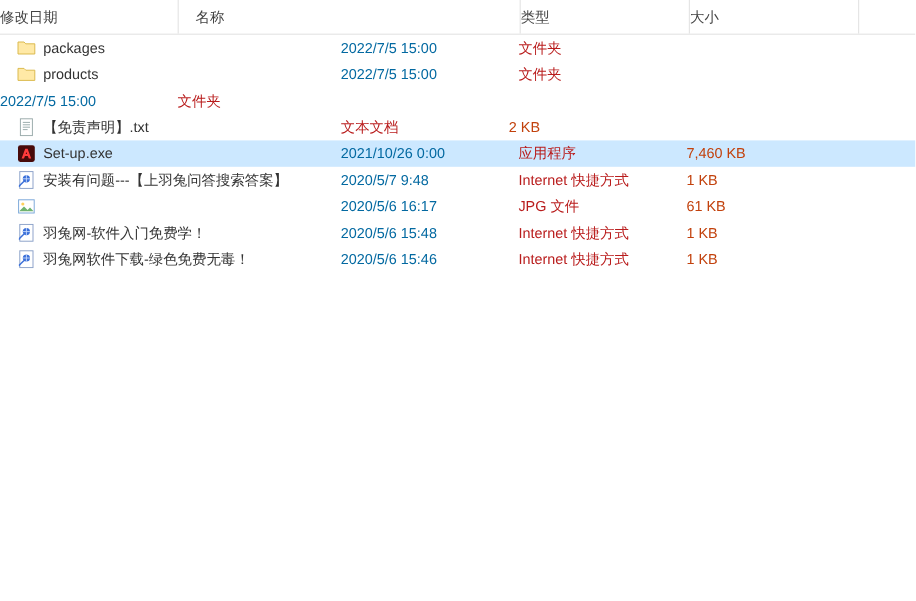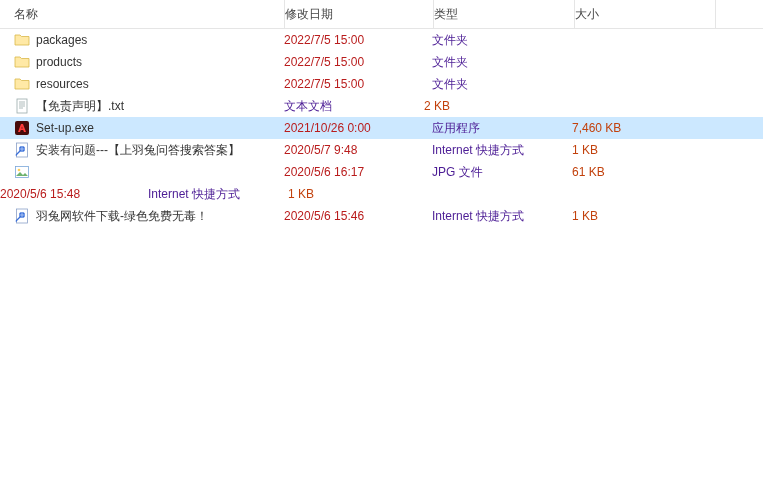--- a/index.html
+++ b/index.html
@@ -9,36 +9,36 @@
   .col-date{width:148px}
   .col-type{width:140px}
   .col-size{width:140px;text-align:right;}
   .hdr{color:#444;position:relative;height:100%;display:flex;align-items:center;border-right:1px solid #e5e5e5}
   .hdr.col-size{justify-content:flex-start;text-align:left}
   .rows{}
   .row{display:flex;height:22px;align-items:center}
   .row.selected{background:#cce8ff}
   .cell{overflow:hidden;white-space:nowrap;text-overflow:ellipsis}
   .cell.col-name{display:flex;align-items:center;gap:6px;}
-  .cell.col-date{color:#b91c1c}
-  .cell.col-type{color:#4c1d95}
+  .cell.col-date{color:#0369a1}
+  .cell.col-type{color:#b91c1c}
   .cell.col-size{color:#c2410c;text-align:left;padding-right:18px}
   .ico{width:16px;height:16px;flex:0 0 16px;display:inline-flex;align-items:center;justify-content:center}
   .ico svg{width:16px;height:16px;display:block}
 </style>
 </head>
 <body>
 <div class="wrap">
 
 <div class="header">
+  <div class="hdr col-date">
+        <span>修改日期</span>
+      </div>
   <div class="hdr col-name">
         <span>名称</span>
-      </div>
-  <div class="hdr col-date">
-        <span>修改日期</span>
       </div>
   <div class="hdr col-type">
         <span>类型</span>
       </div>
   <div class="hdr col-size">
         <span>大小</span>
       </div>
 </div>
 
 <div class="rows" id="rows">
@@ -62,28 +62,20 @@
               <path d="M1 3h5l1.5 1.5H15V13H1z" fill="#ffe9a6" stroke="#d9b84a" stroke-width="0.8"></path>
             </svg>
           </span>
           <span>products</span>
         </div>
         <div class="cell col-date">2022/7/5 15:00</div>
         <div class="cell col-type">文件夹</div>
         <div class="cell col-size"></div>
       </div>
       <div class="row">
-        <div class="cell col-name">
-          <span class="ico">
-            <svg viewBox="0 0 16 16">
-              <path d="M1 3h5l1.5 1.5H15V13H1z" fill="#ffe9a6" stroke="#d9b84a" stroke-width="0.8"></path>
-            </svg>
-          </span>
-          <span>resources</span>
-        </div>
         <div class="cell col-date">2022/7/5 15:00</div>
         <div class="cell col-type">文件夹</div>
         <div class="cell col-size"></div>
       </div>
       <div class="row">
         <div class="cell col-name">
           <span class="ico">
             <svg viewBox="0 0 16 16">
               <rect x="3" y="1" width="10" height="14" fill="#fff" stroke="#9aa" stroke-width="0.8"></rect>
               <line x1="5" y1="4" x2="11" y2="4" stroke="#9aa" stroke-width="0.8"></line>
@@ -136,20 +128,32 @@
               <circle cx="5" cy="6" r="1.3" fill="#ffd05b"></circle>
               <path d="M2 12 L6 8 L9 11 L11 9 L14 12 Z" fill="#6fb36f"></path>
             </svg>
           </span>
         </div>
         <div class="cell col-date">2020/5/6 16:17</div>
         <div class="cell col-type">JPG 文件</div>
         <div class="cell col-size">61 KB</div>
       </div>
       <div class="row">
+        <div class="cell col-name">
+          <span class="ico">
+            <svg viewBox="0 0 16 16">
+              <rect x="2.5" y="1" width="11" height="14" fill="#fff" stroke="#8aa0c8" stroke-width="0.8"></rect>
+              <circle cx="8" cy="7" r="3" fill="#3a6fd8"></circle>
+              <path d="M5 7h6 M8 4v6" stroke="#cfe0ff" stroke-width="0.7"></path>
+              <path d="M2 13 L6 9" stroke="#3a6fd8" stroke-width="1.2"></path>
+              <polygon points="1.5,13.5 3,12 2.3,14" fill="#3a6fd8"></polygon>
+            </svg>
+          </span>
+          <span>羽兔网-软件入门免费学！</span>
+        </div>
         <div class="cell col-date">2020/5/6 15:48</div>
         <div class="cell col-type">Internet 快捷方式</div>
         <div class="cell col-size">1 KB</div>
       </div>
       <div class="row">
         <div class="cell col-name">
           <span class="ico">
             <svg viewBox="0 0 16 16">
               <rect x="2.5" y="1" width="11" height="14" fill="#fff" stroke="#8aa0c8" stroke-width="0.8"></rect>
               <circle cx="8" cy="7" r="3" fill="#3a6fd8"></circle>

